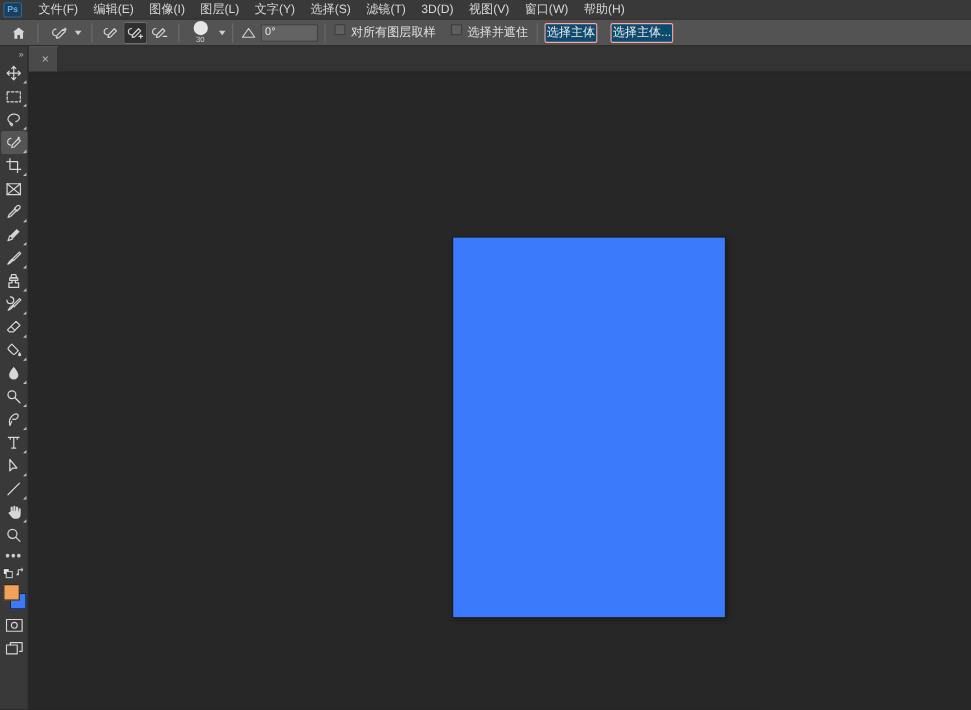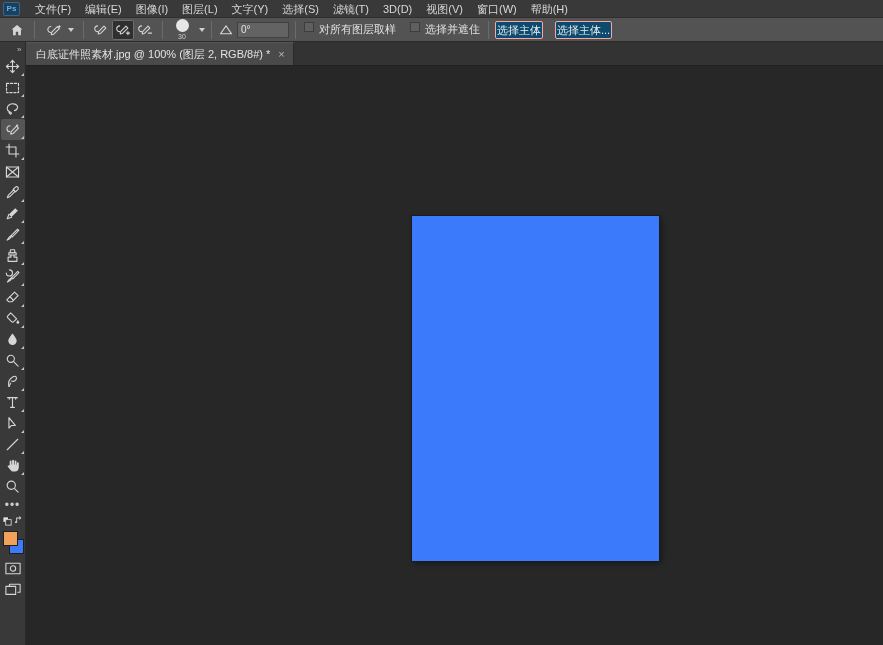--- a/index.html
+++ b/index.html
@@ -280,21 +280,20 @@
 
     <div class="opt-sep"></div>
 
     <div class="opt-btn">选择主体</div>
     <div style="width:12px"></div>
     <div class="opt-btn">选择主体...</div>
   </div>
 
   <div class="tabbar">
     <div class="doc-tab">
-      <span class="doc-tab-title">白底证件照素材.jpg @ 100% (图层 2, RGB/8#) *</span>
       <span class="doc-tab-close">×</span>
     </div>
   </div>
 
   <div class="toolbar">
 
     <div class="tb-expand">»</div>
 
     <div class="tb-item">
       <svg width="15" height="15" viewBox="0 0 16 16">

